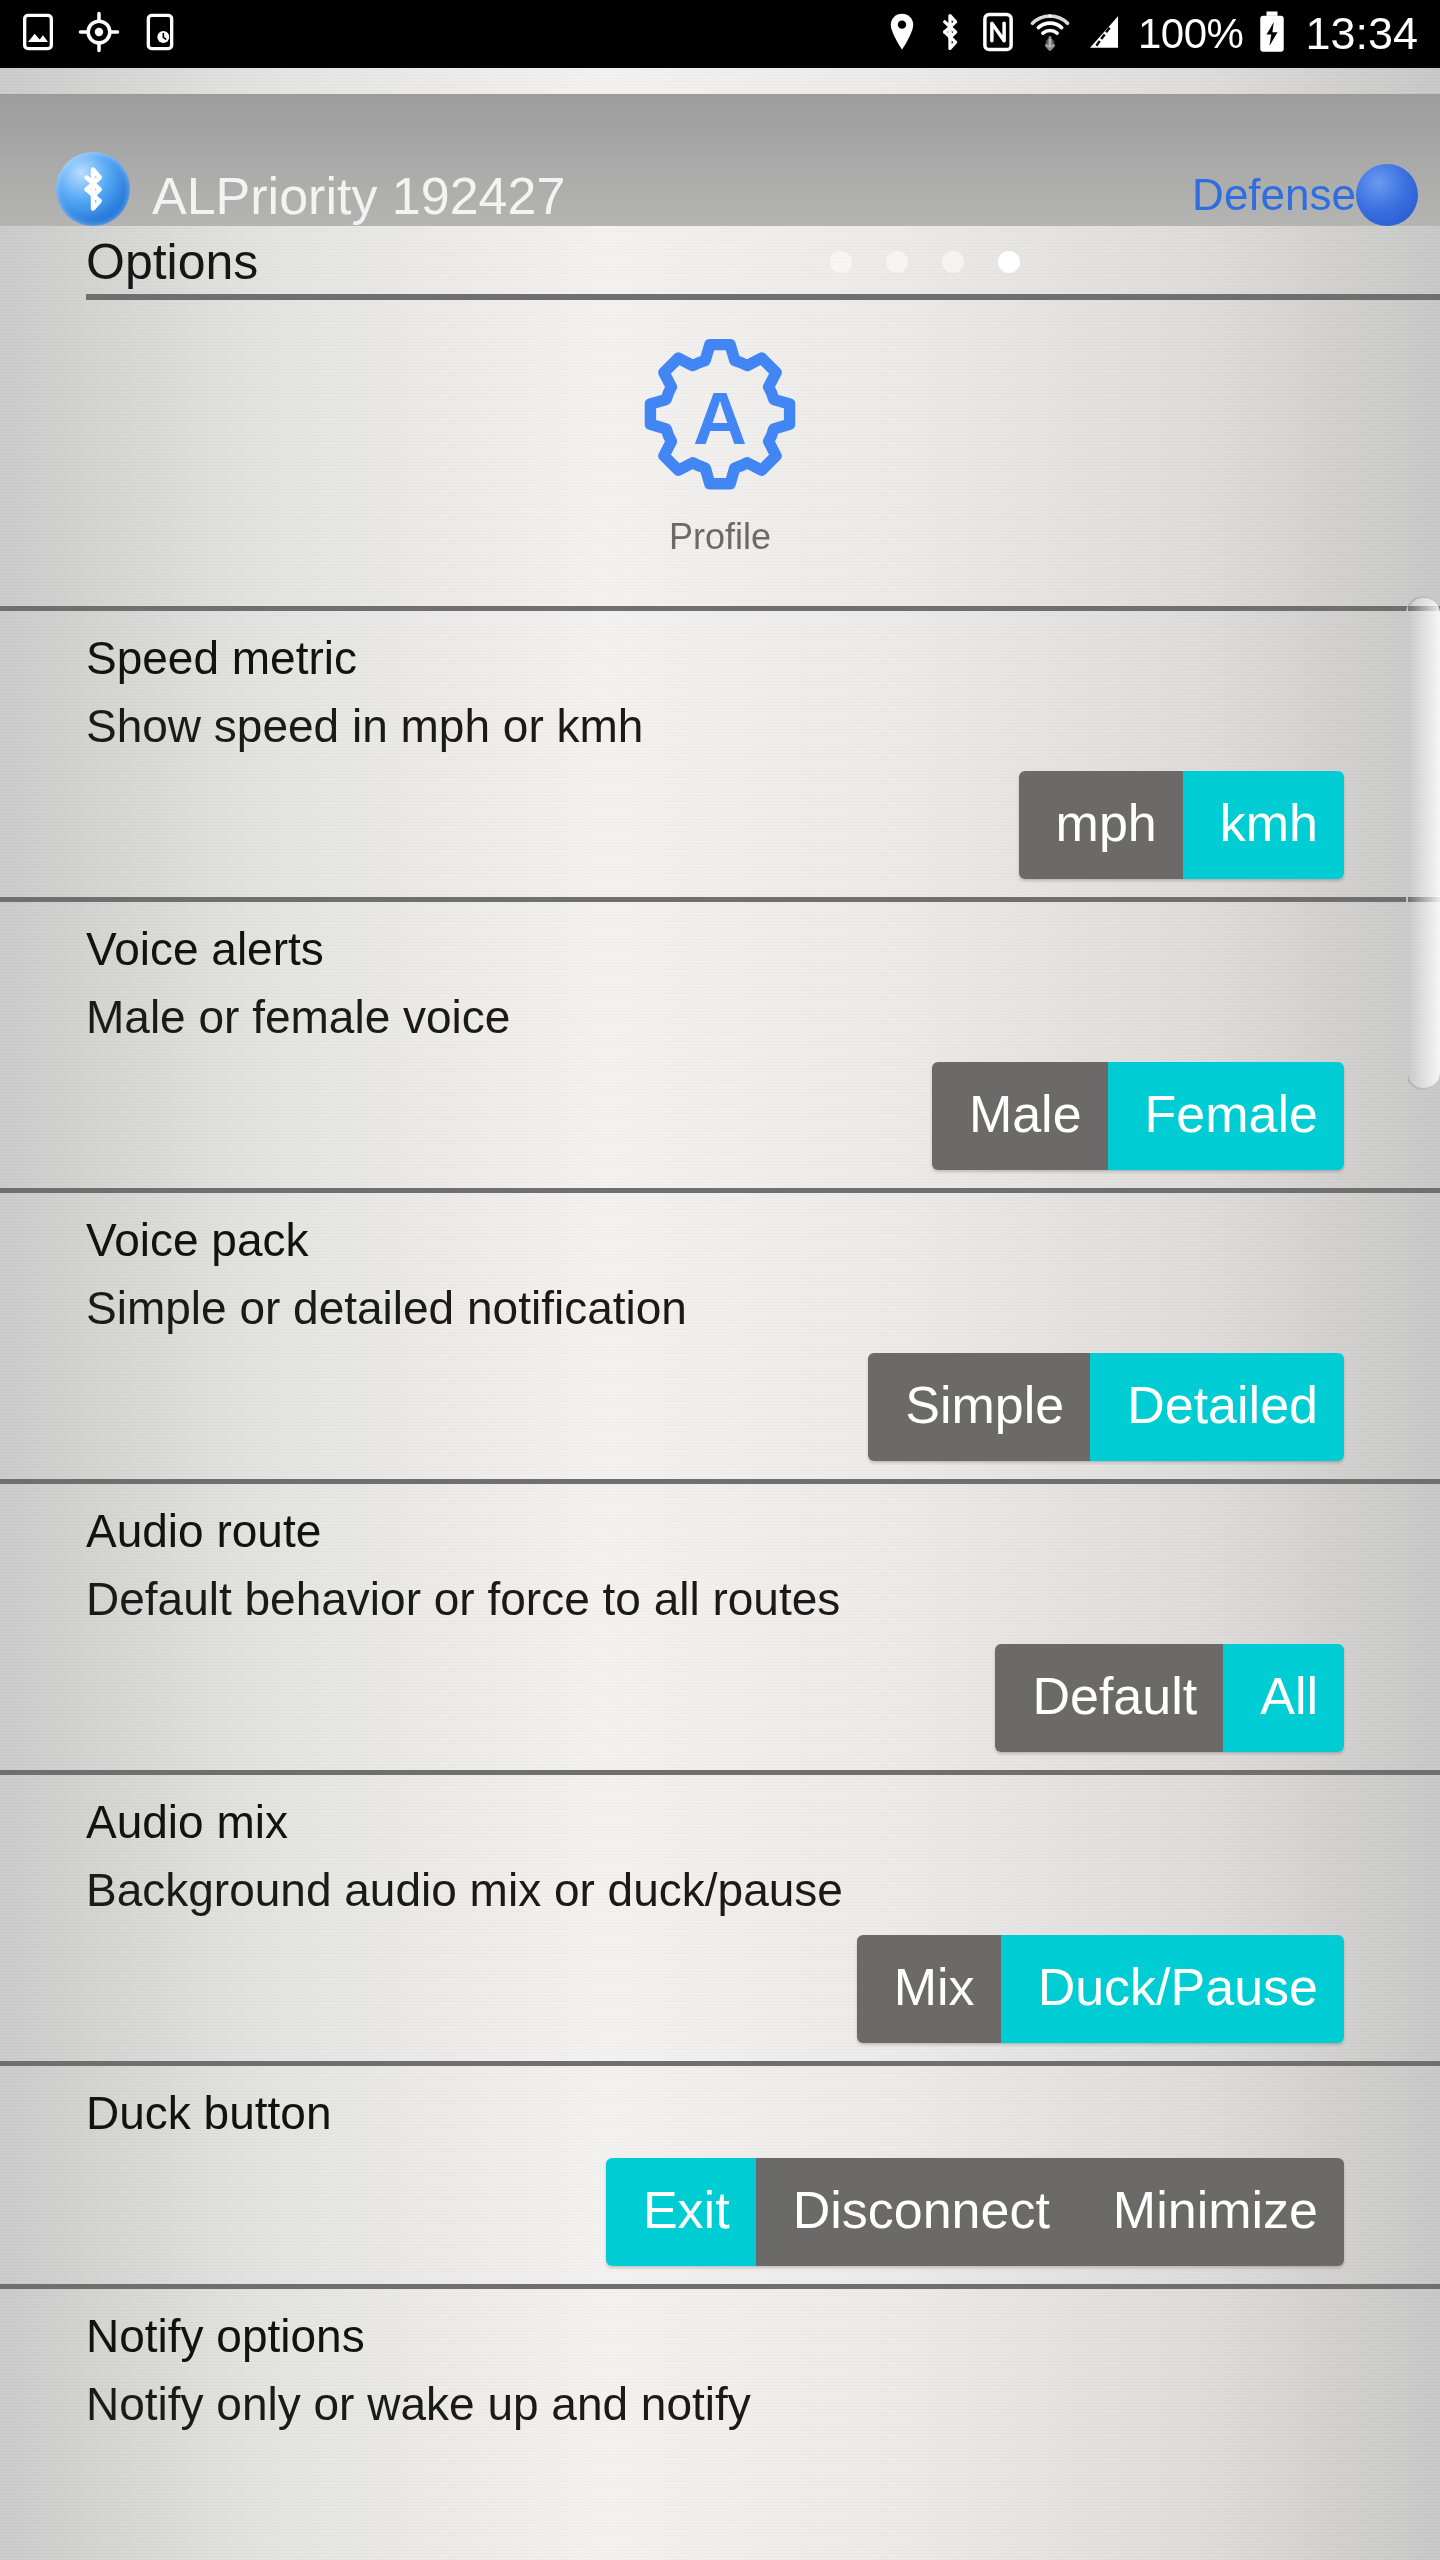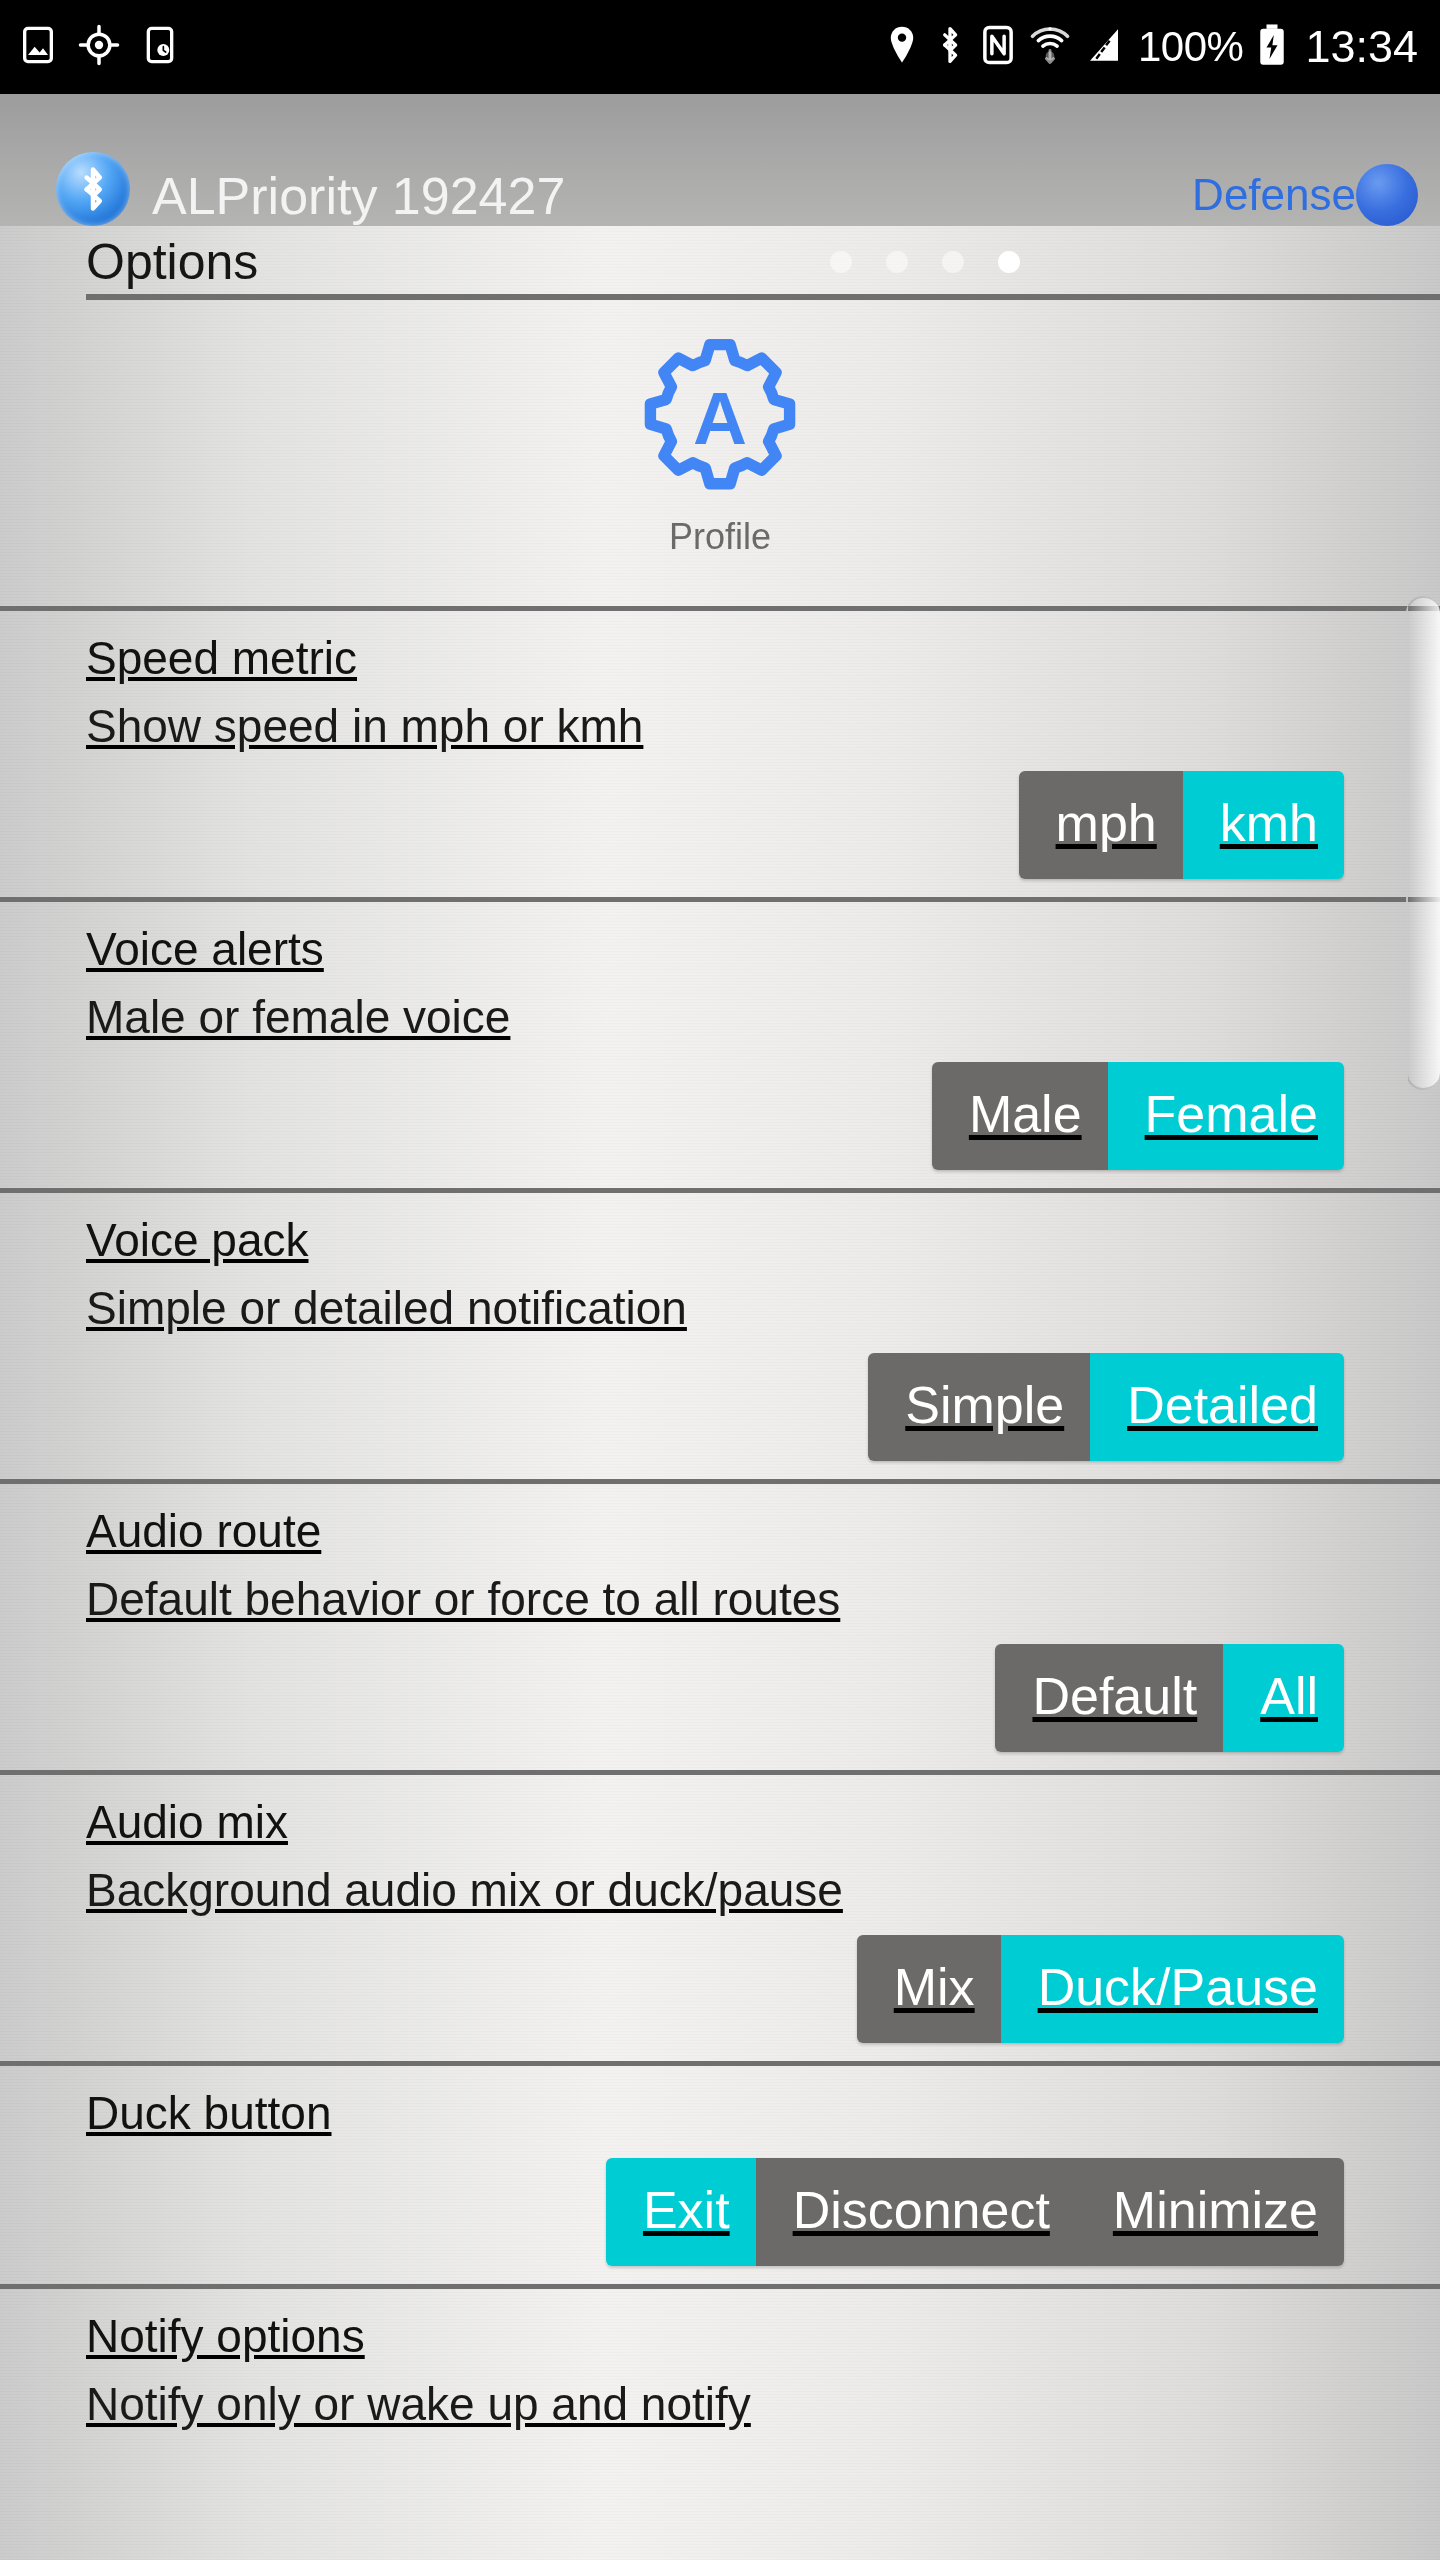--- a/index.html
+++ b/index.html
@@ -29,21 +29,21 @@
         rgba(255,255,255,0.05) 3px
       ),
       linear-gradient(to right, #c9c9c9 0%, #e2e2e0 18%, #f2f1ef 42%, #eceae8 62%, #dddbd9 84%, #c6c6c6 100%);
   }
 
   
   .statusbar {
     position: absolute;
     top: 0; left: 0;
     width: 1440px;
-    height: 94px;
+    height: 68px;
     background: #000000;
     display: flex;
     align-items: center;
     box-sizing: border-box;
     padding: 0 22px 0 18px;
   }
   .sb-left { display: flex; align-items: center; gap: 20px; }
   .sb-right {
     margin-left: auto;
     display: flex;
@@ -178,21 +178,20 @@
     font-size: 36px;
     color: #6a6a6a;
     font-family: "Liberation Sans", sans-serif;
   }
 
   
   .list {
     position: absolute;
     top: 606px; left: 0;
     width: 1440px;
-    text-decoration: underline;
   }
   .row {
     position: relative;
     box-sizing: border-box;
     padding: 0 0 0 86px;
     border-top: 5px solid #6f6f6f;
   }
   .row:first-child { border-top: 5px solid #6f6f6f; }
   .row-title {
     font-size: 46px;

